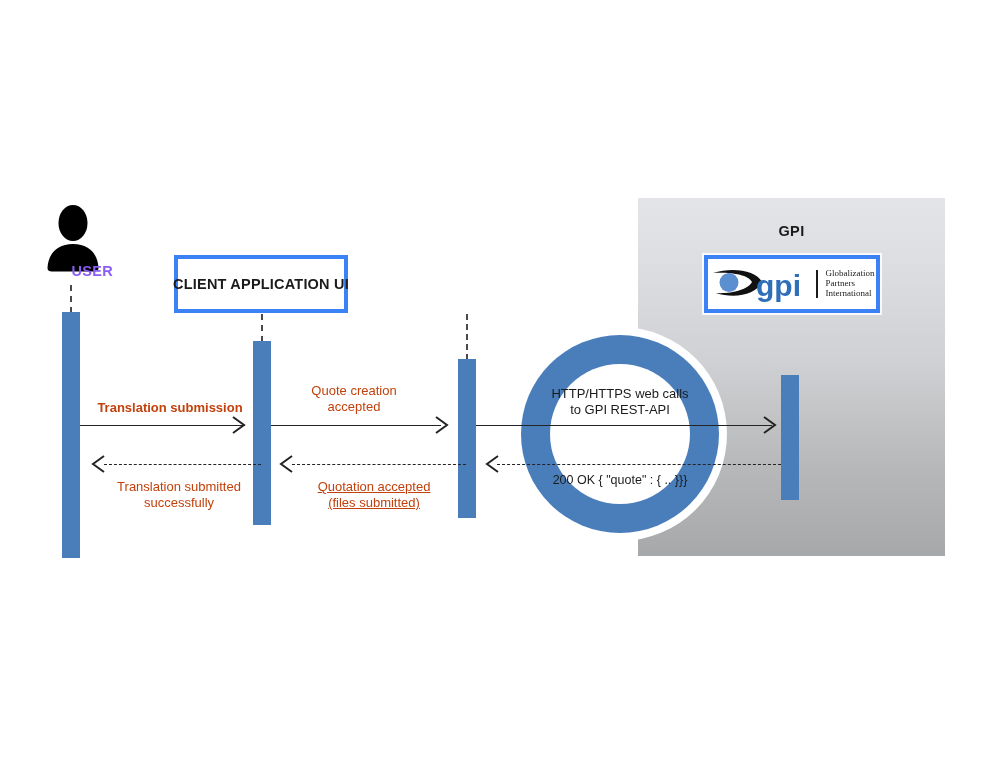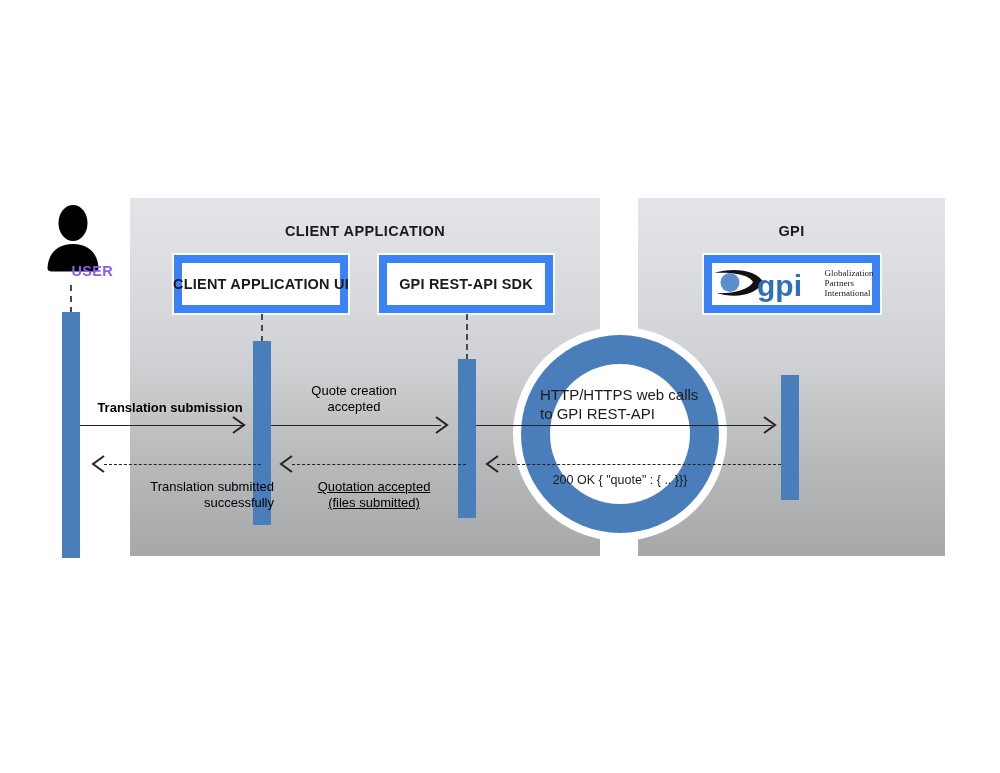--- a/index.html
+++ b/index.html
@@ -68,21 +68,21 @@
     font-size: 14.5px;
     font-weight: bold;
     color: #8b5cf6;
     letter-spacing: 0.3px;
   }
 
   
   .pbox {
     position: absolute;
     background: #ffffff;
-    border: 8px solid #3b82f6;
+    border: 4px solid #3b82f6;
     box-sizing: border-box;
     display: flex;
     align-items: center;
     justify-content: center;
     box-shadow: 0 0 0 2px rgba(255,255,255,0.85);
   }
   .pbox-label {
     font-size: 14.5px;
     font-weight: bold;
     color: #1b1b1b;
@@ -166,22 +166,22 @@
     width: 140px;
     height: 140px;
     border-radius: 50%;
     background: #ffffff;
   }
   #circle-top-text {
     position: absolute;
     left: 540px;
     top: 386px;
     width: 160px;
-    text-align: left;
-    font-size: 15px;
+    text-align: center;
+    font-size: 13px;
     color: #1b1b1b;
     line-height: 1.25;
   }
   #circle-bottom-text {
     position: absolute;
     left: 535px;
     top: 473px;
     width: 170px;
     text-align: center;
     font-size: 12.5px;
@@ -201,55 +201,49 @@
     width: 14px;
     height: 18px;
   }
   .arrowhead svg { display: block; }
 
   
   .msglabel {
     position: absolute;
     text-align: center;
     font-size: 13px;
-    color: #000000;
+    color: #c2410c;
     line-height: 1.22;
   }
 </style>
 </head>
 <body>
 
 <div id="stage">
 
-  <div class="panel" id="panel-client">
-    <div class="panel-title">CLIENT APPLICATION</div>
-  </div>
 
   <div class="panel" id="panel-gpi">
     <div class="panel-title">GPI</div>
   </div>
 
   <div id="actor">
     <svg width="56" height="82" viewBox="0 0 56 82" xmlns="http://www.w3.org/2000/svg">
       <ellipse cx="28" cy="21" rx="14.5" ry="18" fill="#000000"></ellipse>
       <path d="M28 42 C 10 42, 3 54, 2.5 66 C 2.5 69, 5 69.5, 9 69.5 L47 69.5 C51 69.5, 53.5 69, 53.5 66 C 53 54, 46 42, 28 42 Z" fill="#000000"></path>
     </svg>
   </div>
   <div id="actor-label">USER</div>
 
   <div class="stem" style="left:70px; top:285px; height:28px;"></div>
 
   <div class="pbox" id="pbox-ui">
     <span class="pbox-label">CLIENT APPLICATION UI</span>
   </div>
   <div class="stem" style="left:261px; top:314px; height:28px;"></div>
 
-  <div class="pbox" id="pbox-sdk">
-    <span class="pbox-label">GPI REST-API SDK</span>
-  </div>
   <div class="stem" style="left:466px; top:314px; height:46px;"></div>
 
   <div class="pbox" id="pbox-logo">
     <div id="gpi-logo-inner">
       <div class="logo-mark">
         <svg width="102" height="36" viewBox="0 0 102 36" xmlns="http://www.w3.org/2000/svg">
 
           <path d="M3 7 C 22 1, 46 4, 52 16 C 46 29, 24 33, 6 27 C 20 28, 38 24, 42 16 C 38 8, 18 6, 3 7 Z" fill="#111111"></path>
           <circle cx="19" cy="16.5" r="9.5" fill="#5b8fd0"></circle>
 
@@ -327,18 +321,18 @@
     <div>Quotation accepted</div>
     <div>(files submitted)</div>
   </div>
 
   <div class="msgline dashed" style="left:104px; top:464px; width:157px;"></div>
   <div class="arrowhead" style="left:91px; top:455px;">
     <svg width="14" height="18" viewBox="0 0 14 18">
         <path d="M13 1 L2 9 L13 17" fill="none" stroke="#232323" stroke-width="2"></path>
       </svg>
   </div>
-  <div class="msglabel" style="left:84px; top:479px; width:190px;text-align:right;">
+  <div class="msglabel" style="left:84px; top:479px; width:190px;">
     <div>Translation submitted</div>
     <div>successfully</div>
   </div>
 
 </div>
 
 </body></html>

